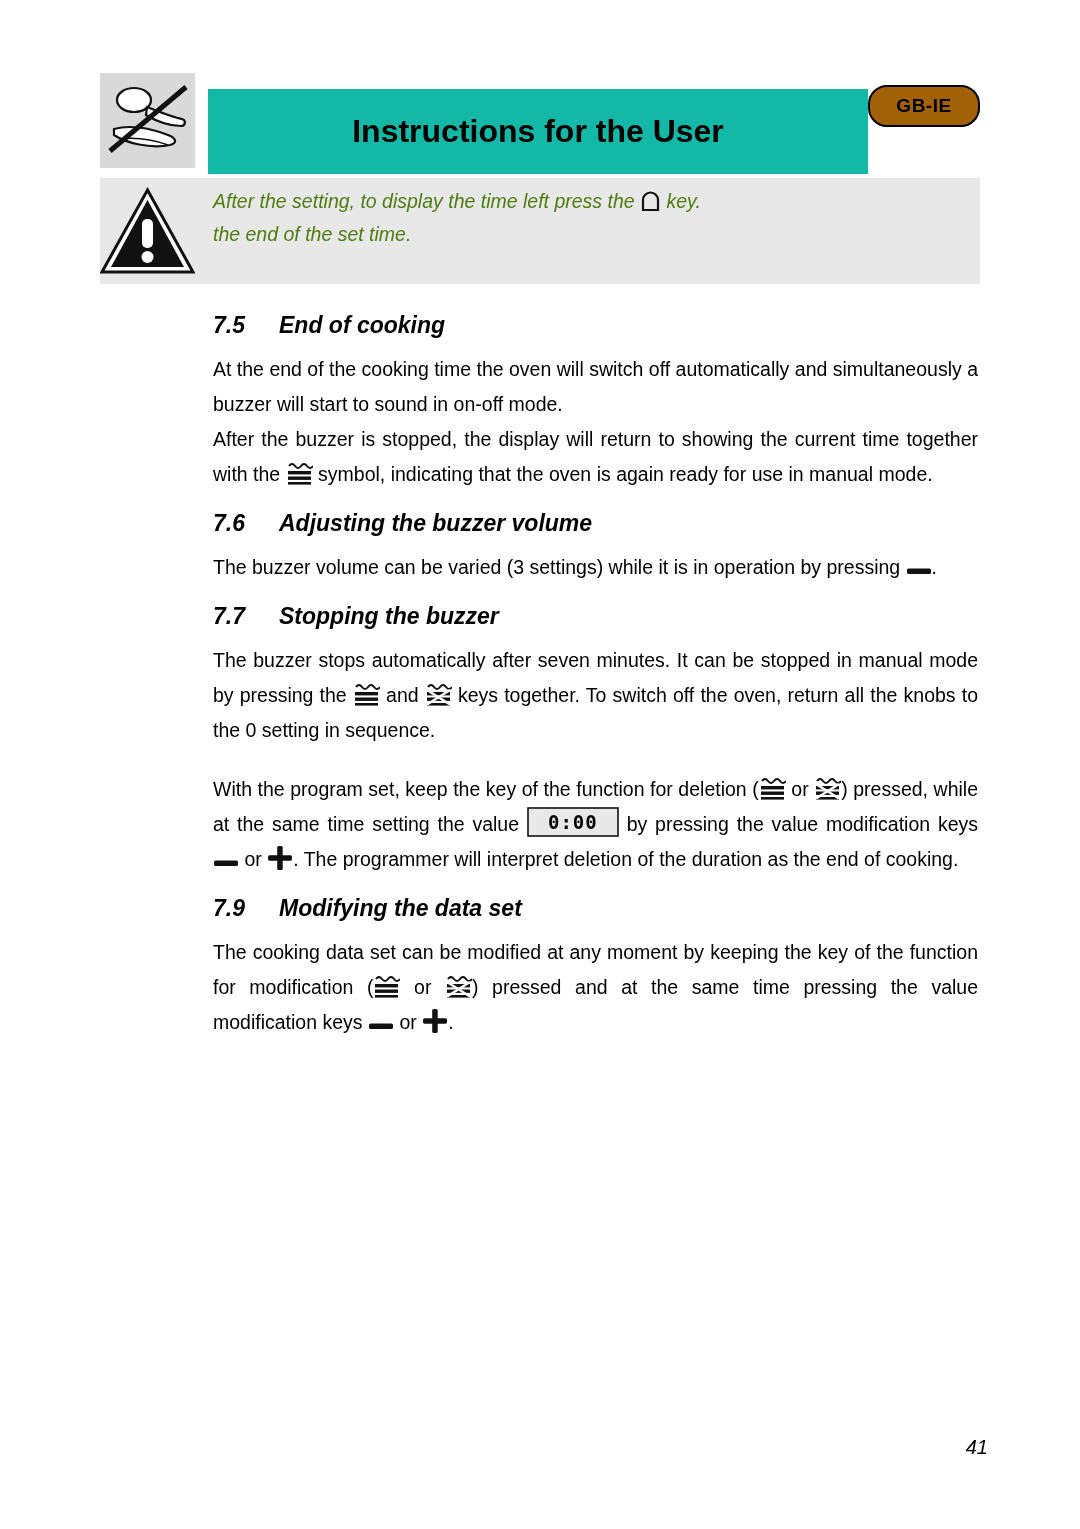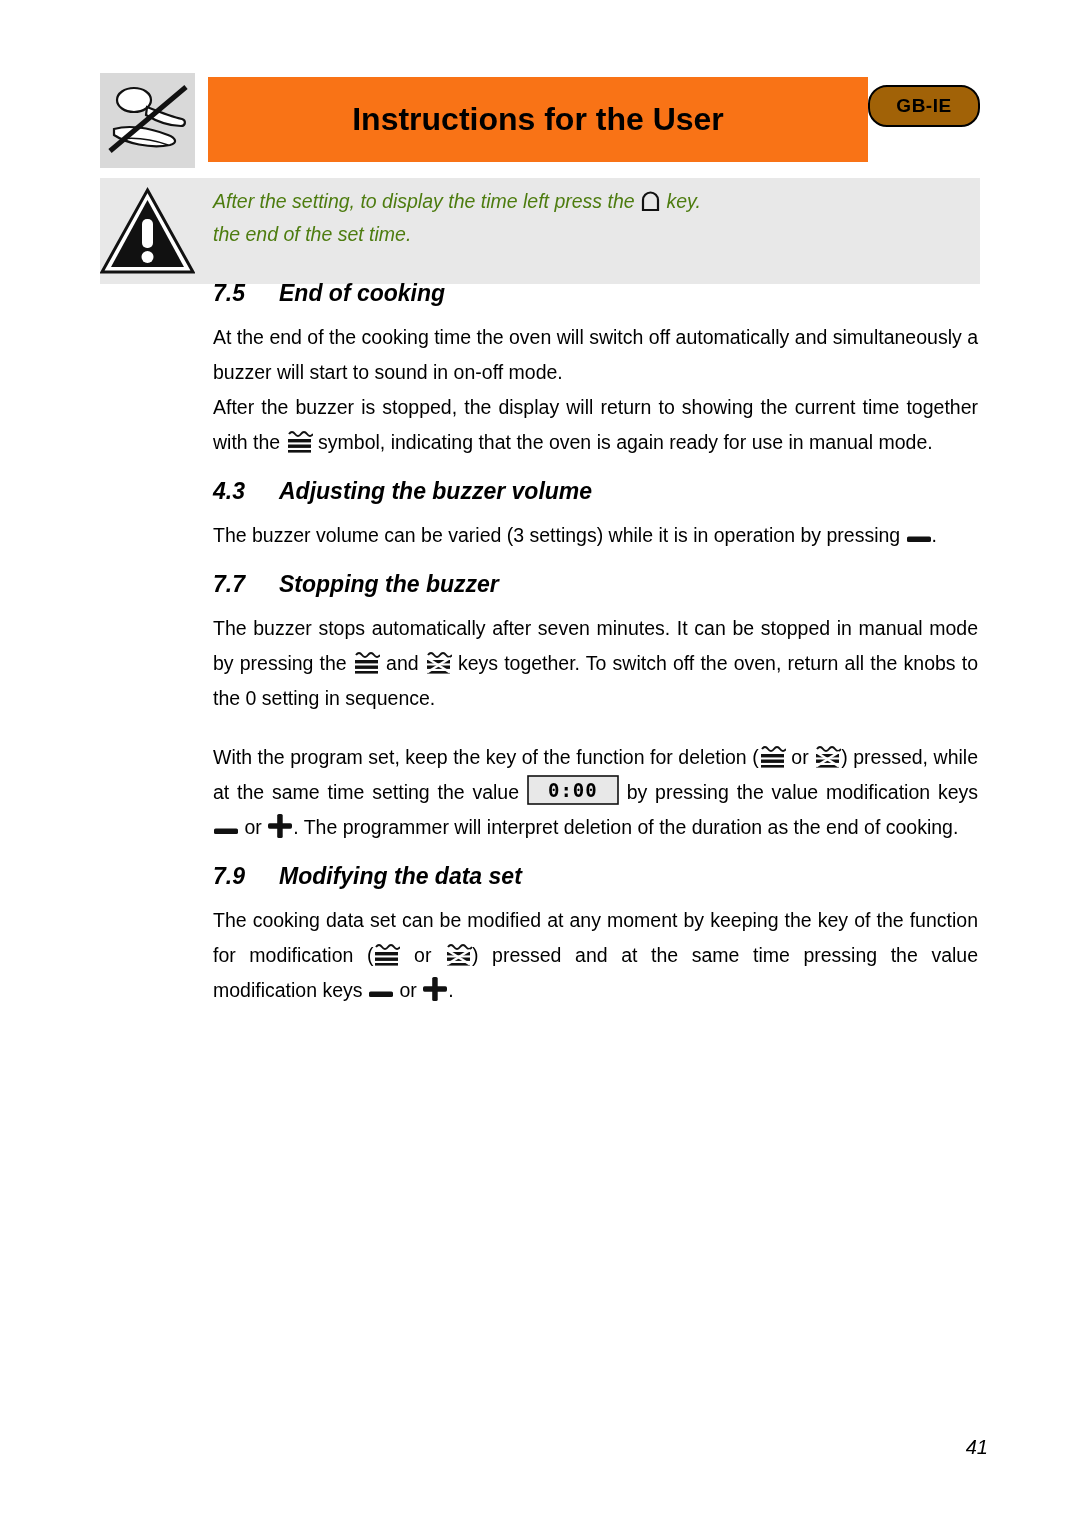--- a/index.html
+++ b/index.html
@@ -33,23 +33,23 @@
   .logo-box {
     position: absolute;
     left: 0; top: 0;
     width: 95px; height: 95px;
     background: #d9d9d9;
     overflow: hidden;
   }
   .logo-box svg { display:block; }
   .title-bar {
     position: absolute;
-    left: 108px; top: 4px;
+    left: 108px; top: 16px;
     width: 660px; height: 85px;
-    background: #f97316;
+    background: #14b8a6;
     display: flex;
     align-items: center;
     justify-content: center;
   }
   .title-bar .title {
     font-size: 32px;
     font-weight: bold;
     letter-spacing: 0px;
     color: #000;
   }
@@ -92,21 +92,21 @@
     font-style: italic;
     font-size: 19.5px;
     line-height: 33px;
     color: #4d7c0f;
   }
 
   
   .content {
     position: absolute;
     left: 213px;
-    top: 276px;
+    top: 308px;
     width: 765px;
   }
   h2.sec {
     margin: 0;
     font-size: 23px;
     font-weight: bold;
     font-style: italic;
     line-height: 34px;
     display: flex;
   }
@@ -211,21 +211,21 @@
           <rect x="2" y="15.5" width="23" height="3.4" fill="#111"></rect>
           <rect x="2" y="21" width="23" height="2.6" fill="#111"></rect>
         </svg>
       </span>
       <span>symbol, indicating that the oven is again ready for use in manual mode.</span>
     </p>
 
     <div class="sp-14"></div>
 
     <h2 class="sec">
-      <span class="num">4.3</span>
+      <span class="num">7.6</span>
       <span>Adjusting the buzzer volume</span>
     </h2>
     <div class="sp-10"></div>
     <p class="body">
       <span>The buzzer volume can be varied (3 settings) while it is in operation by pressing</span>
       <span class="ico">
         <svg width="26" height="14" viewBox="0 0 26 14">
           <rect x="1" y="4.5" width="24" height="5.5" rx="1.6" fill="#111"></rect>
         </svg>
       </span><span>.</span>

